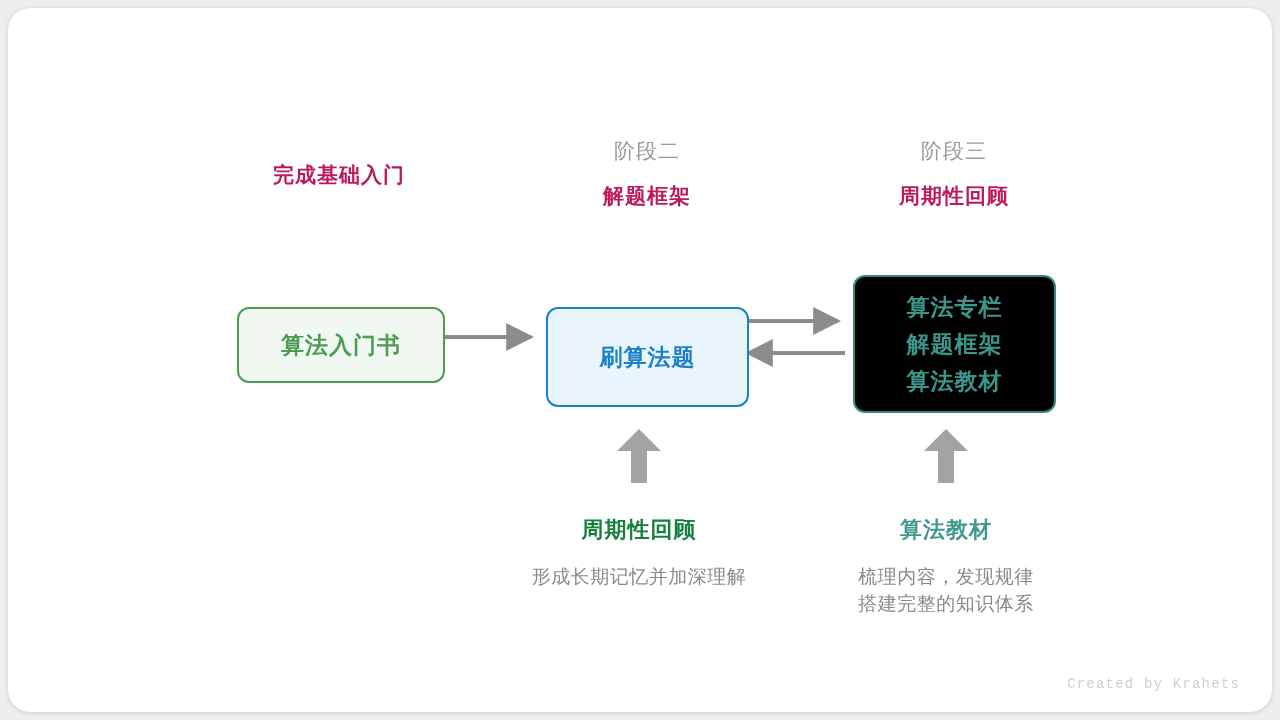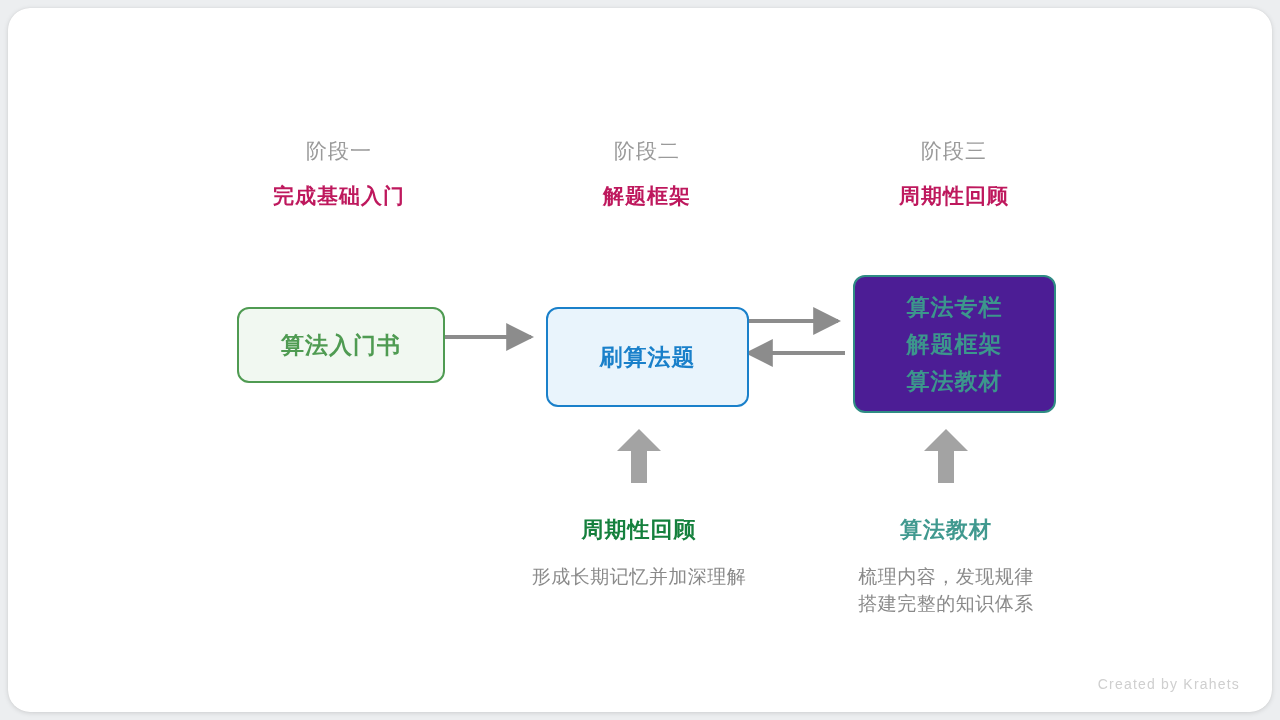--- a/index.html
+++ b/index.html
@@ -77,21 +77,21 @@
     background: #e9f4fc;
     border: 2px solid #1a80ca;
     color: #1a80ca;
   }
 
   .node-teal {
     left: 845px;
     top: 267px;
     width: 203px;
     height: 138px;
-    background: #4c1d95;
+    background: #000000;
     border: 2px solid #2f8c84;
     color: #3c968c;
   }
   .node-teal .line {
     line-height: 1;
     margin: 7px 0;
   }
 
   svg.connectors {
     position: absolute;
@@ -122,33 +122,32 @@
     color: #8a8a8a;
     line-height: 27px;
     white-space: nowrap;
     letter-spacing: 0.5px;
   }
 
   .credit {
     position: absolute;
     right: 32px;
     bottom: 20px;
-    font-family: Liberation Sans, sans-serif;
+    font-family: Liberation Mono, monospace;
     font-size: 14px;
     color: #cfcfcf;
     letter-spacing: 1.2px;
   }
 </style>
 </head>
 <body>
 
 <div class="page-card">
 
   <div class="stage-head" style="left:201px; top:132px;">
-    <div class="stage-sub">阶段一</div>
     <div class="stage-title">完成基础入门</div>
   </div>
 
   <div class="stage-head" style="left:509px; top:132px;">
     <div class="stage-sub">阶段二</div>
     <div class="stage-title">解题框架</div>
   </div>
 
   <div class="stage-head" style="left:816px; top:132px;">
     <div class="stage-sub">阶段三</div>

